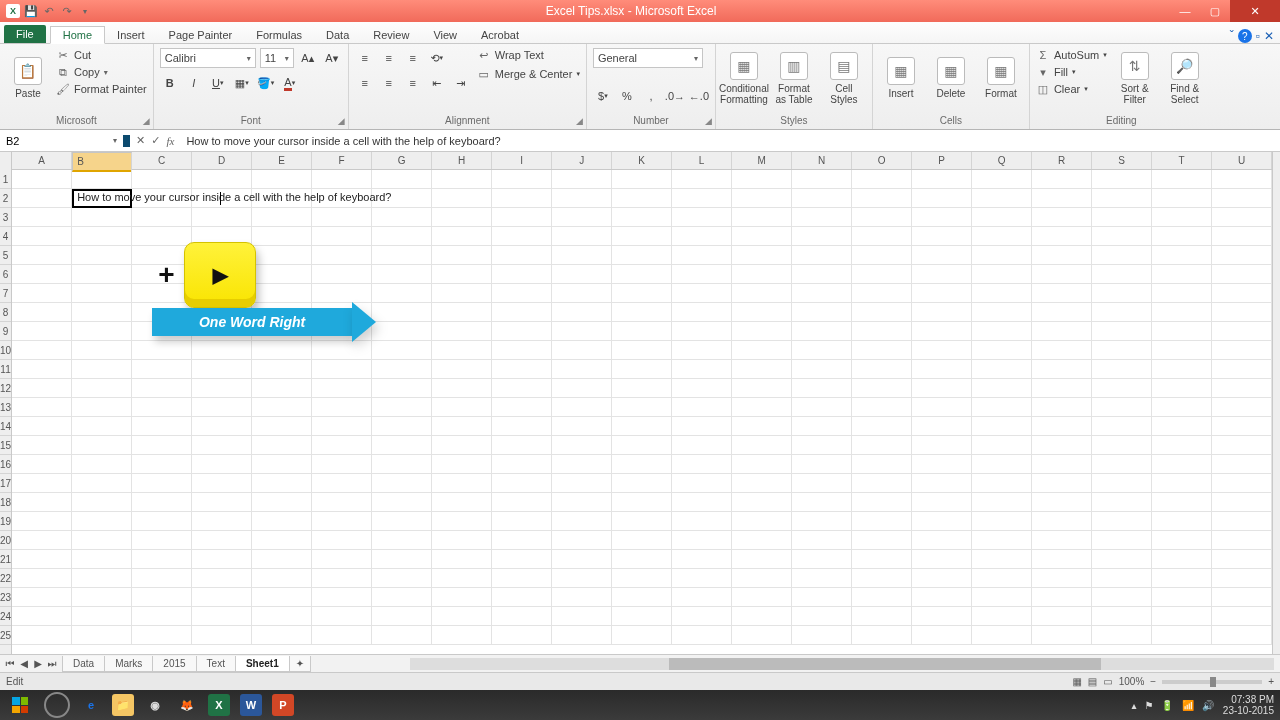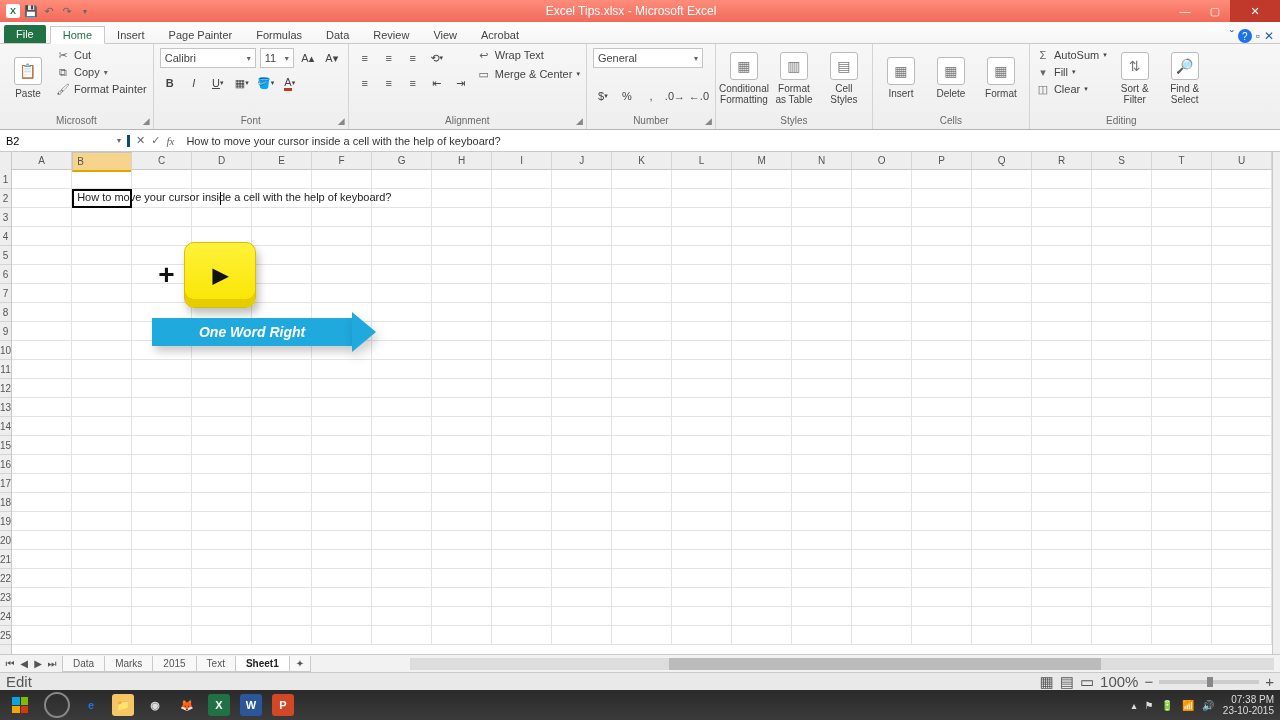--- a/index.html
+++ b/index.html
@@ -35,21 +35,21 @@
 .col { display:flex; flex-direction:column; gap:3px; }
 .row { display:flex; align-items:center; gap:4px;}
 .mini-ic { width:14px; height:14px; display:inline-flex; align-items:center; justify-content:center; color:#666; font-size:11px;}
 .sel { border:1px solid #c5c5c5; background:#fff; height:20px; padding:0 4px; font-size:11px; display:flex; align-items:center; justify-content:space-between; gap:4px;}
 .sel .arr { font-size:8px; color:#666;}
 .btn-sq { width:20px; height:20px; border:1px solid transparent; display:flex; align-items:center; justify-content:center; font-size:11px; color:#444;}
 .launcher { position:absolute; right:3px; bottom:3px; font-size:9px; color:#888;}
 
 
 .formula-bar { height:22px; border-bottom:1px solid #c9c9c9; display:flex; align-items:center; font-size:11px; background:#fff;}
-.name-box { width:130px; border-right:3px solid #0c4a6e; padding:0 6px; display:flex; align-items:center; justify-content:space-between;}
+.name-box { width:130px; border-right:7px solid #0c4a6e; padding:0 6px; display:flex; align-items:center; justify-content:space-between;}
 .name-box .arr{font-size:8px;color:#666;}
 .fx-btns { display:flex; gap:6px; padding:0 6px; color:#666; align-items:center;}
 .fx-btns .fx { font-style:italic; font-family:serif; }
 .formula-input { flex:1; padding:0 6px; color:#333;}
 
 
 .grid-wrap { position:relative; height: calc(720px - 22px - 22px - 86px - 22px - 18px - 18px - 30px); display:flex;}
 .row-hdrs { width:24px; background:#eee; border-right:1px solid #c9c9c9;}
 .row-hdrs div { height:19px; border-bottom:1px solid #d4d4d4; text-align:center; font-size:10px; color:#555; line-height:19px;}
 .col-hdrs { height:18px; background:#eee; border-bottom:1px solid #c9c9c9; display:flex;}
@@ -63,35 +63,35 @@
 .cursor-caret { position:absolute; width:1px; height:13px; background:#000; top:3px;}
 
 .grid-main { flex:1; display:flex; flex-direction:column; position:relative;}
 .grid-scroll-area{ flex:1; position:relative; overflow:hidden;}
 .vscroll { width:18px; background:#eee; border-left:1px solid #c9c9c9;}
 
 
 .key-overlay { position:absolute; pointer-events:none; }
 .keycap { display:inline-flex; align-items:center; justify-content:center; width:72px; height:66px; border-radius:10px; background:linear-gradient(#fff23a,#f9e400); border:1px solid #d4c200; box-shadow:3px 6px 8px rgba(0,0,0,0.25), inset 0 -8px 0 #e6cd00; font-weight:900; font-size:20px; color:#111; margin:0 4px;}
 .plus { display:inline-block; font-size:28px; font-weight:900; color:#111; margin:0 6px; vertical-align:middle;}
-.arrow-banner { margin-top:10px; position:relative; height:28px; }
+.arrow-banner { position:relative; height:28px; }
 .arrow-banner .bar { background:#1fa9dc; height:28px; width:200px; display:flex; align-items:center; justify-content:center; font-style:italic; font-weight:600; color:#fff; font-size:14px; box-shadow:3px 6px 8px rgba(0,0,0,0.2);}
 .arrow-banner .tri { width:0; height:0; border-top:20px solid transparent; border-bottom:20px solid transparent; border-left:24px solid #1fa9dc; position:absolute; left:200px; top:-6px; filter:drop-shadow(3px 6px 6px rgba(0,0,0,0.2));}
 
 
 .sheet-tabs { height:18px; background:#f2f2f2; border-top:1px solid #c9c9c9; display:flex; align-items:center; font-size:10px; color:#555;}
 .sheet-tabs .nav { display:flex; gap:2px; padding:0 4px;}
 .sheet-tabs .nav span{ width:12px; text-align:center; }
 .sheet-tabs .stab { padding:2px 10px; border:1px solid #c9c9c9; border-top:none; background:#f8f8f8; margin-right:-1px;}
 .sheet-tabs .stab.active { background:#fff; font-weight:700; color:#222;}
 .sheet-tabs .hscroll { flex:1; margin-left:100px; margin-right:6px; height:12px; background:#ddd; position:relative;}
 .sheet-tabs .hscroll .thumb { position:absolute; left:30%; width:50%; top:0; bottom:0; background:#bbb;}
 
 
-.status-bar { height:18px; background:#e9e9e9; border-top:1px solid #c9c9c9; display:flex; align-items:center; font-size:15px; color:#555; padding:0 6px; justify-content:space-between;}
+.status-bar { height:18px; background:#e9e9e9; border-top:1px solid #c9c9c9; display:flex; align-items:center; font-size:10px; color:#555; padding:0 6px; justify-content:space-between;}
 .status-bar .right { display:flex; gap:6px; align-items:center;}
 .zoom-slider { width:100px; height:4px; background:#ccc; position:relative;}
 .zoom-slider .th { position:absolute; width:6px; height:10px; background:#888; top:-3px; left:48%;}
 
 
 .taskbar { position:absolute; bottom:0; left:0; right:0; height:30px; background:linear-gradient(#2a2a2a,#3b3b3b); display:flex; align-items:center; padding:0 6px; gap:10px; color:#ddd; font-size:10px;}
 .taskbar .start { width:28px; height:24px; display:flex; align-items:center; justify-content:center;}
 .taskbar .win-logo { width:16px; height:16px; display:grid; grid-template:1fr 1fr/1fr 1fr; gap:1px;}
 .taskbar .win-logo span:nth-child(1){background:#06a5e2;} .taskbar .win-logo span:nth-child(2){background:#7eba00;}
 .taskbar .win-logo span:nth-child(3){background:#f3a500;} .taskbar .win-logo span:nth-child(4){background:#d23b00;}

